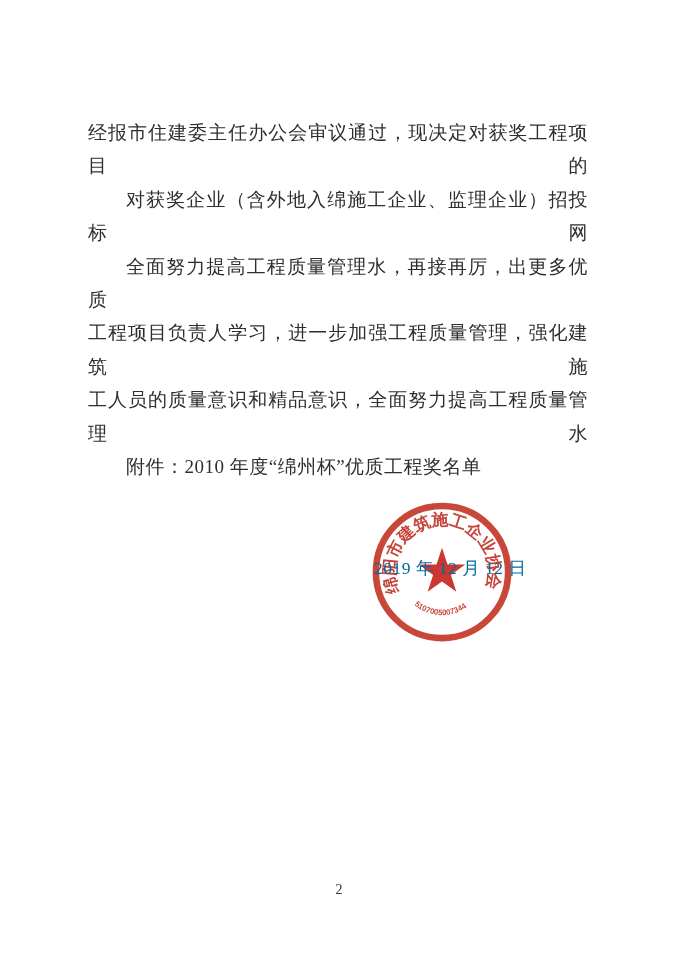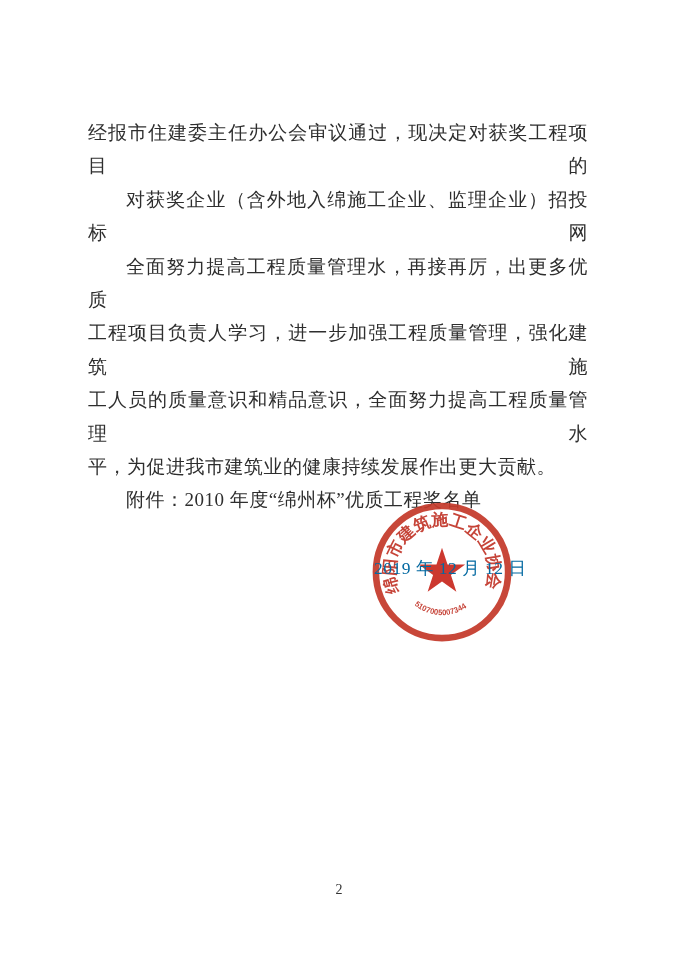--- a/index.html
+++ b/index.html
@@ -82,21 +82,20 @@
 <body>
 
 <div class="page">
 
   <div class="body-text">
     <div class="ln j">经报市住建委主任办公会审议通过，现决定对获奖工程项目的</div>
     <div class="ln j ind">对获奖企业（含外地入绵施工企业、监理企业）招投标网</div>
     <div class="ln j ind">全面努力提高工程质量管理水，再接再厉，出更多优质</div>
     <div class="ln j">工程项目负责人学习，进一步加强工程质量管理，强化建筑施</div>
     <div class="ln j">工人员的质量意识和精品意识，全面努力提高工程质量管理水</div>
-    <div class="ln">平，为促进我市建筑业的健康持续发展作出更大贡献。</div>
     <div class="ln ind">附件：2010 年度“绵州杯”优质工程奖名单</div>
   </div>
 
   <div class="seal">
     <svg viewBox="0 0 160 160" xmlns="http://www.w3.org/2000/svg">
       <circle cx="80" cy="80" r="70.5" fill="none" stroke-width="7" stroke="#c43a2b"></circle>
 
       <path id="sealArcTop" d="M 34.7 101.1 A 50 50 0 1 1 125.3 101.1" fill="none"></path>
       <text class="seal-org-text" font-size="17.5" textLength="196" lengthAdjust="spacingAndGlyphs" fill="#c2362a">
         <textPath href="#sealArcTop">绵阳市建筑施工企业协会</textPath>

